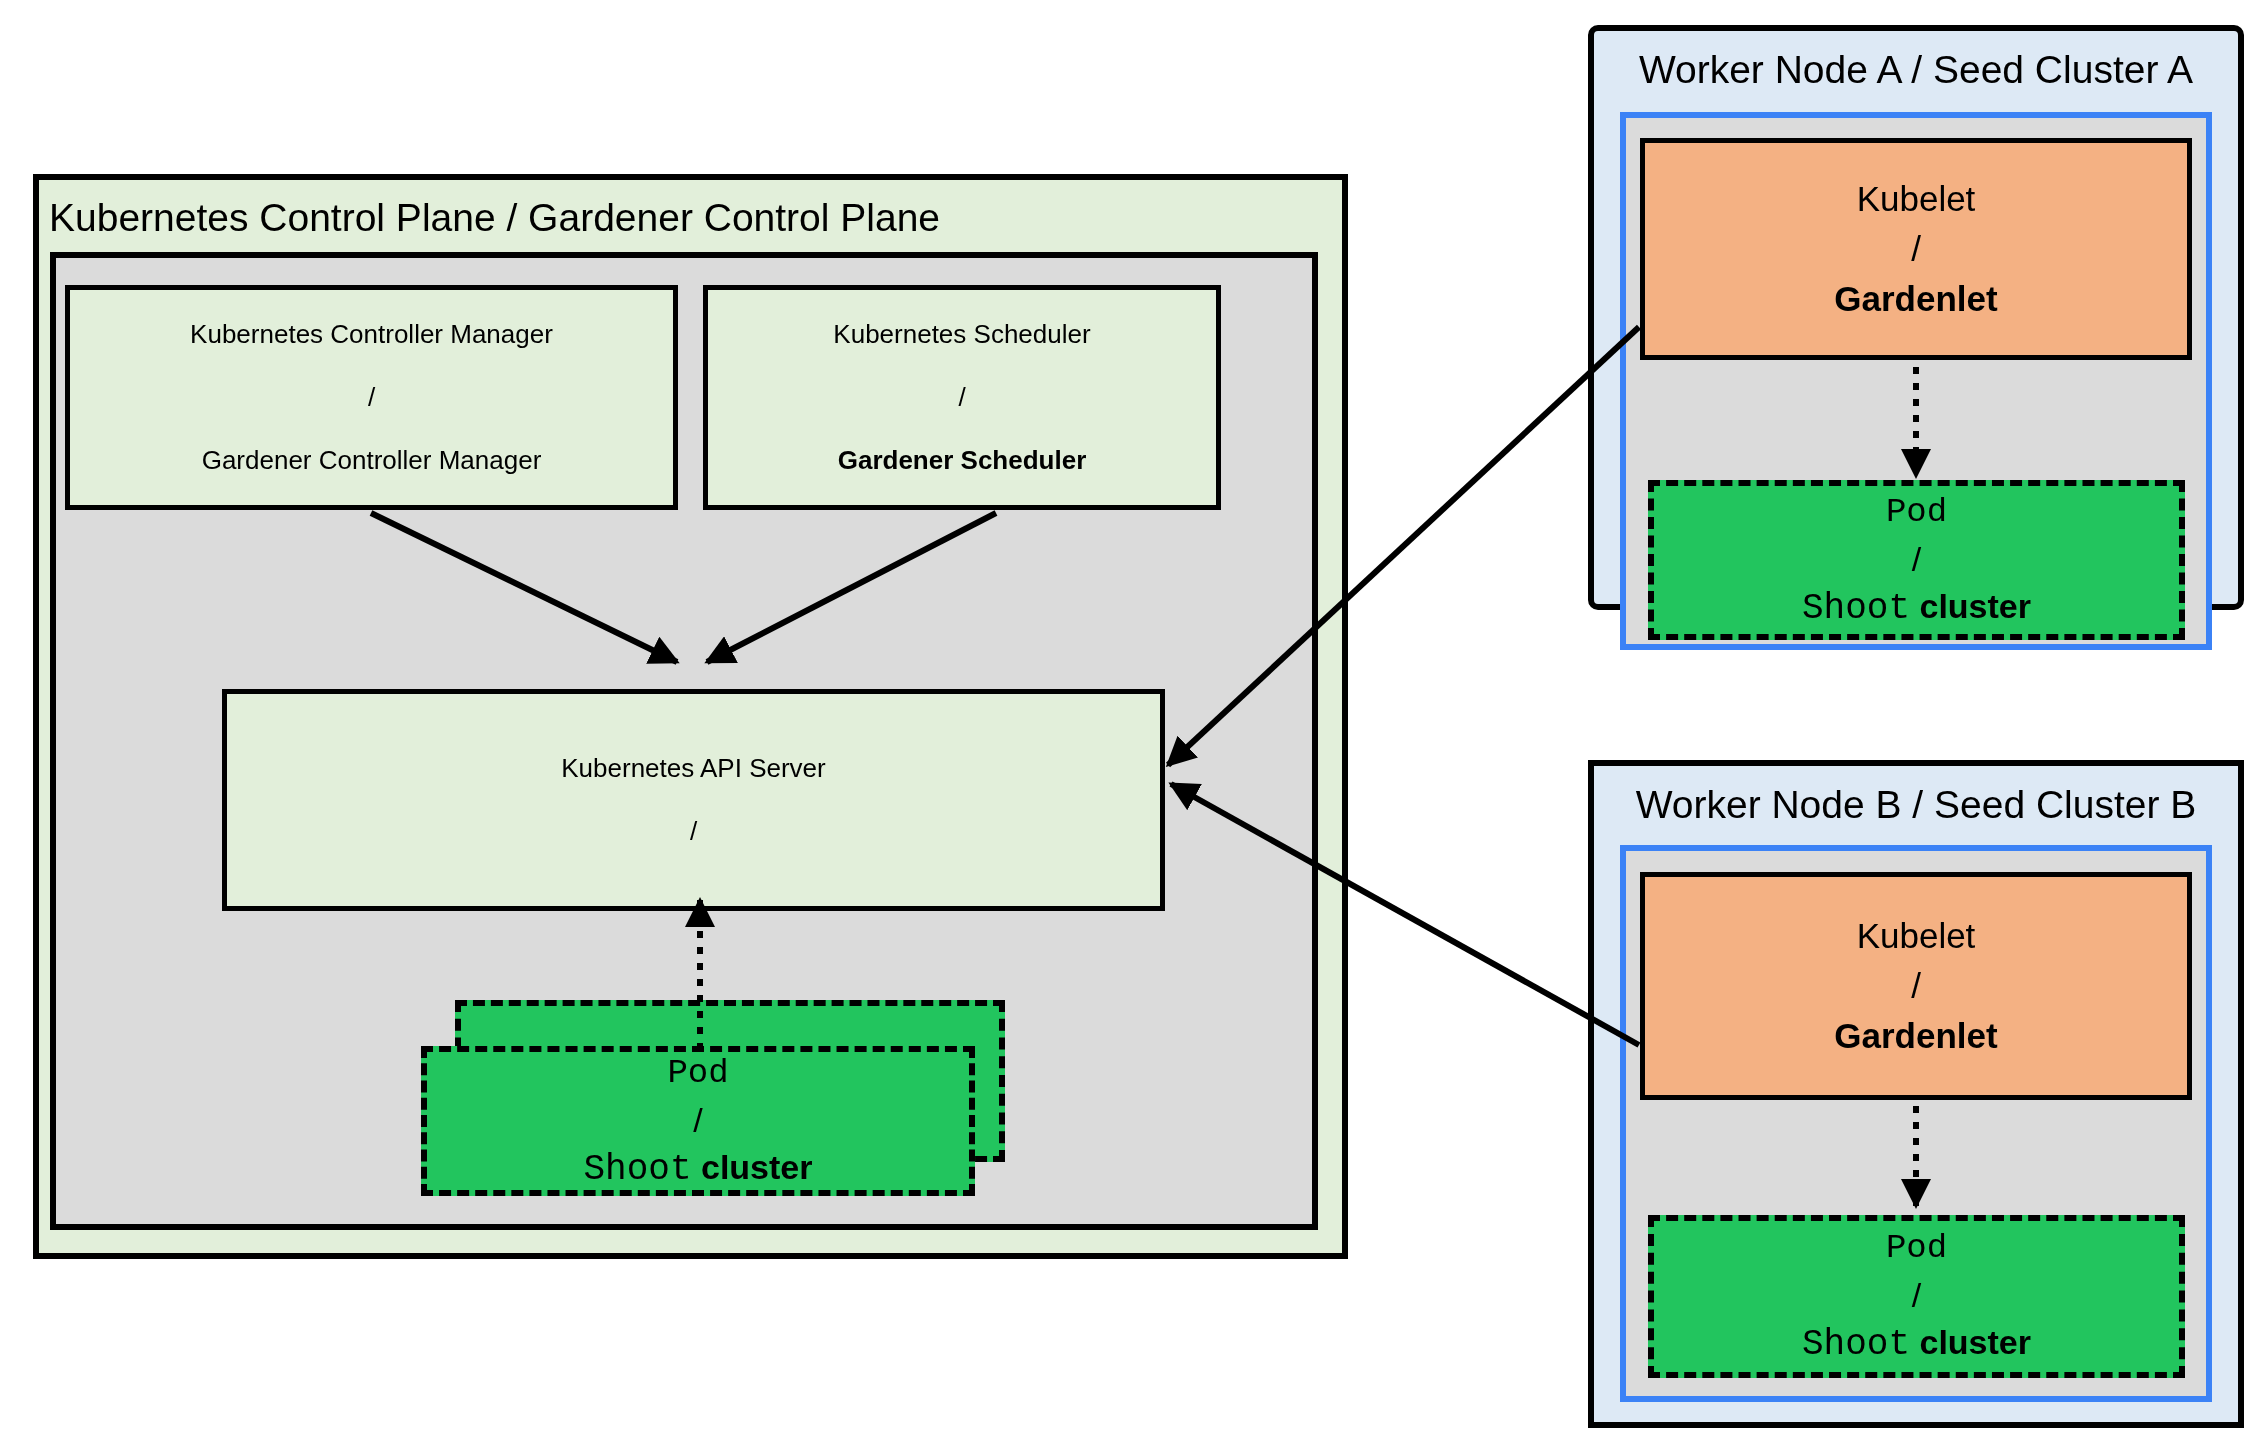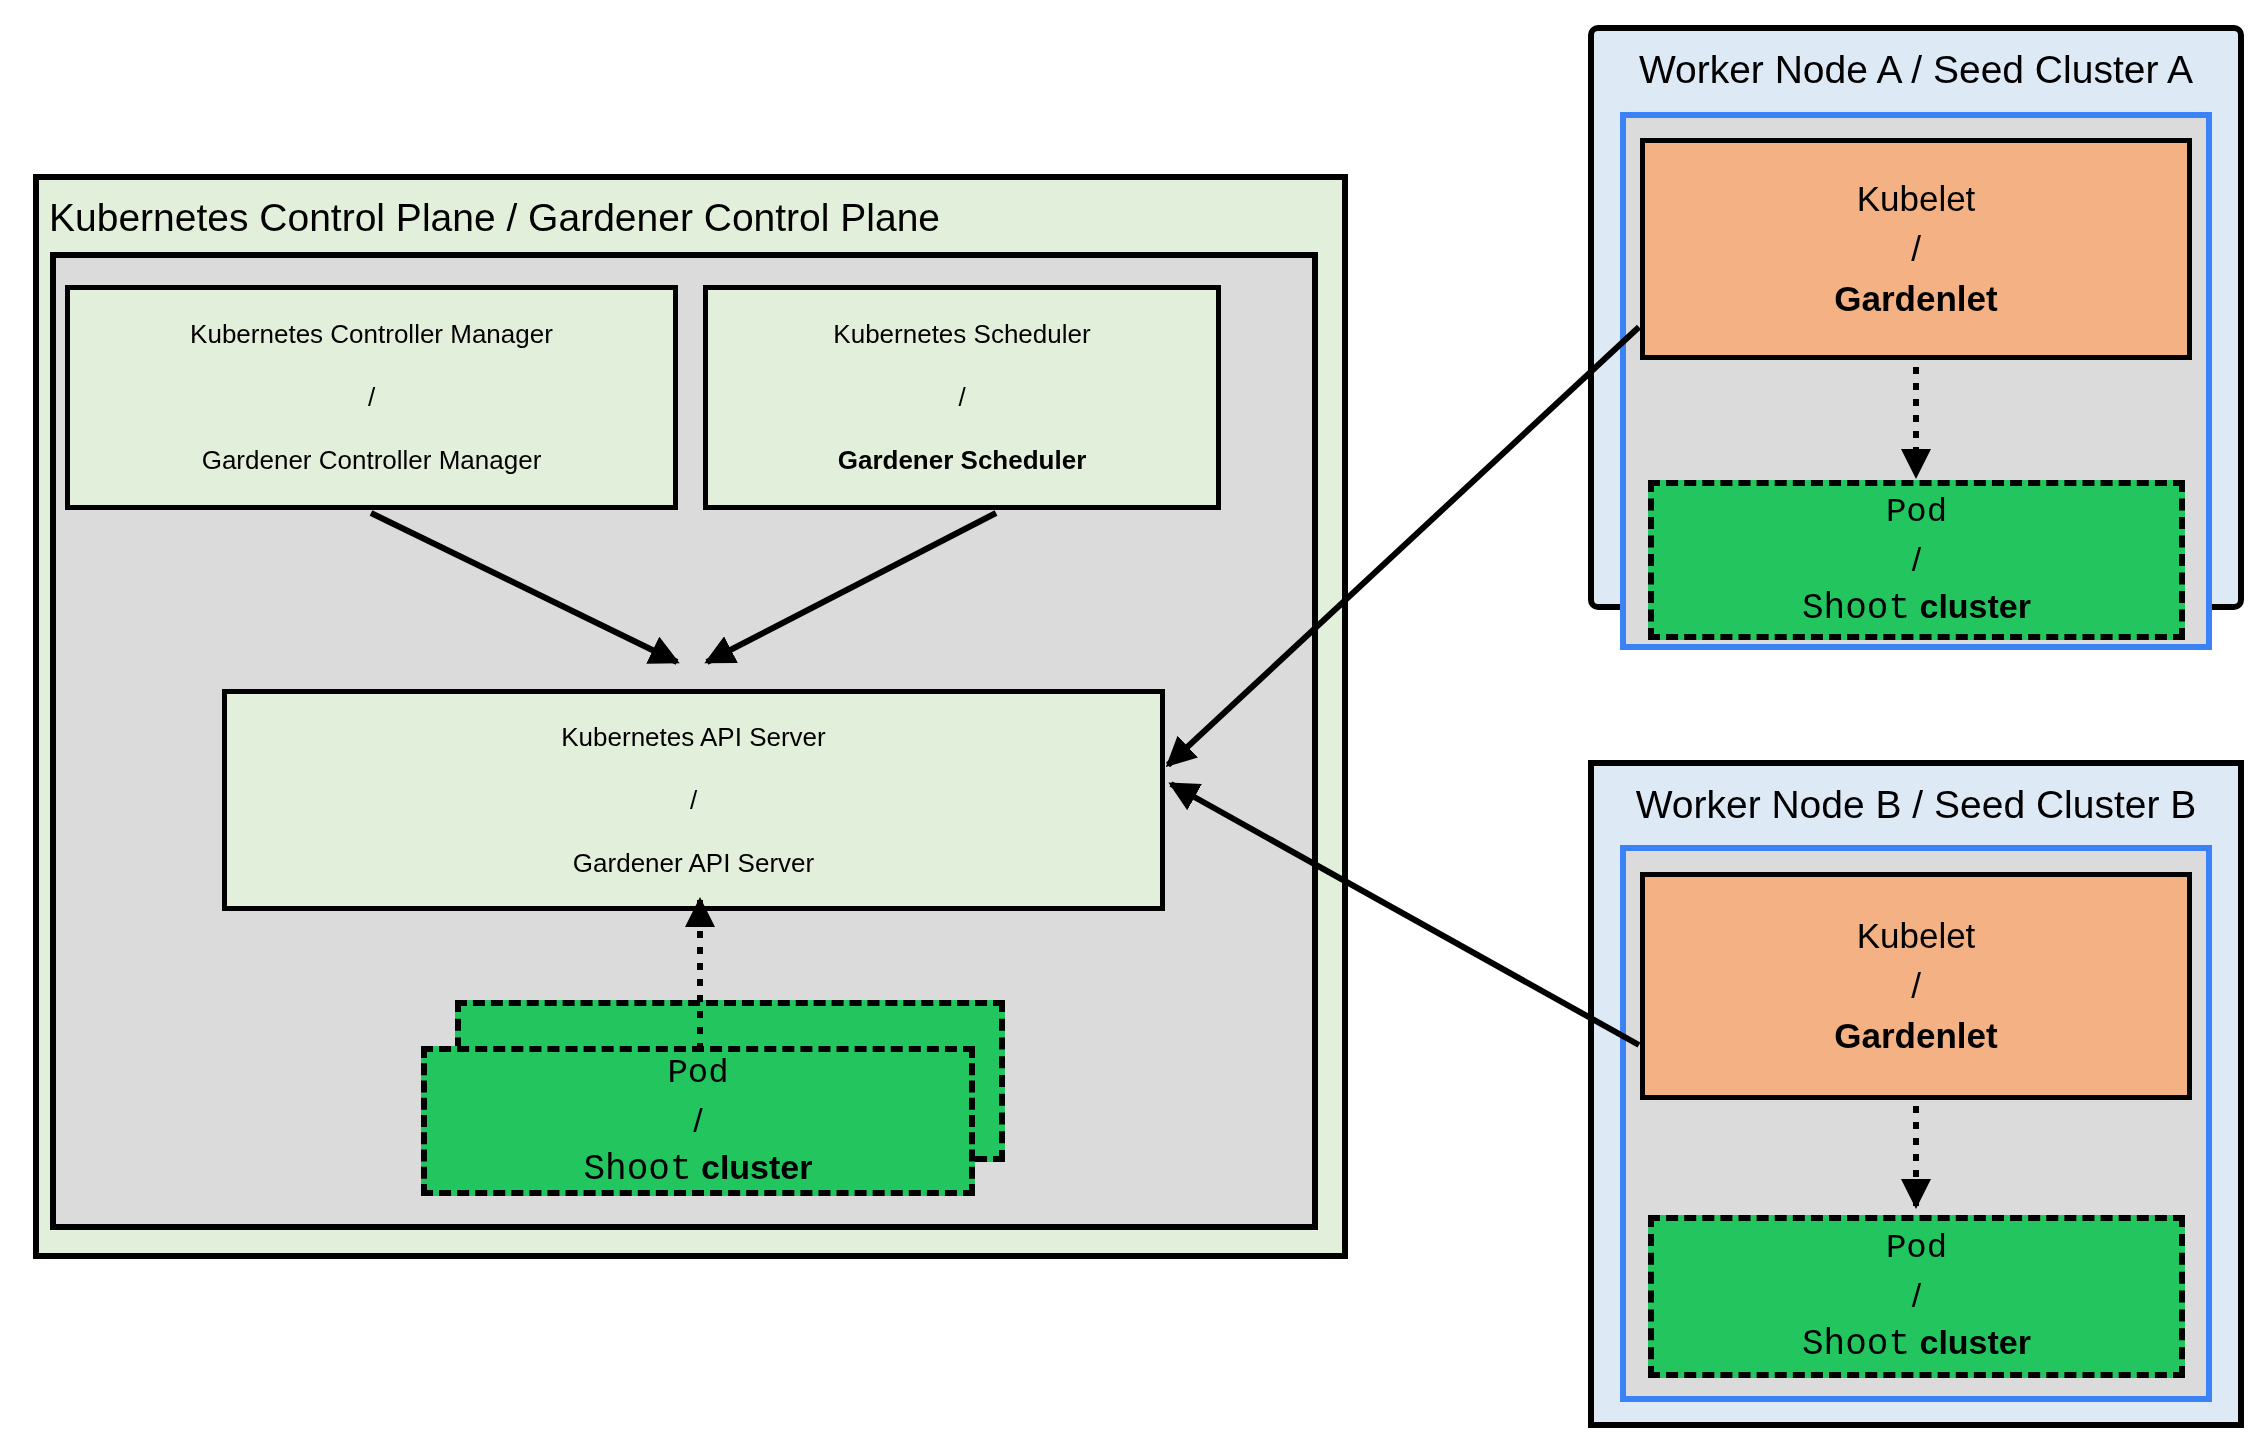--- a/index.html
+++ b/index.html
@@ -49,21 +49,20 @@
 
     <div class="abs node green" style="left:647px;top:27px;width:518px;height:225px">
       <div class="l">Kubernetes Scheduler</div>
       <div class="l">/</div>
       <div class="l bold-line">Gardener Scheduler</div>
     </div>
 
     <div class="abs node green" style="left:166px;top:431px;width:943px;height:222px">
       <div class="l">Kubernetes API Server</div>
       <div class="l">/</div>
-      <div class="l">Gardener API Server</div>
     </div>
 
     <div class="abs pod" style="left:399px;top:742px;width:550px;height:162px"></div>
 
     <div class="abs node pod" style="left:365px;top:788px;width:554px;height:150px">
       <div class="l mono">Pod</div>
       <div class="l">/</div>
       <div class="l"><span class="mono">Shoot</span> <span class="boldtxt">cluster</span></div>
     </div>
 

